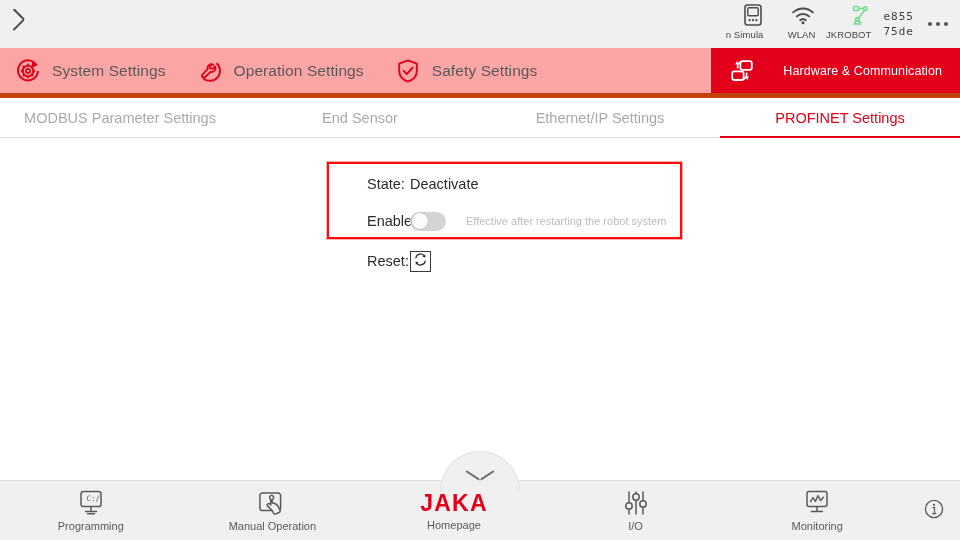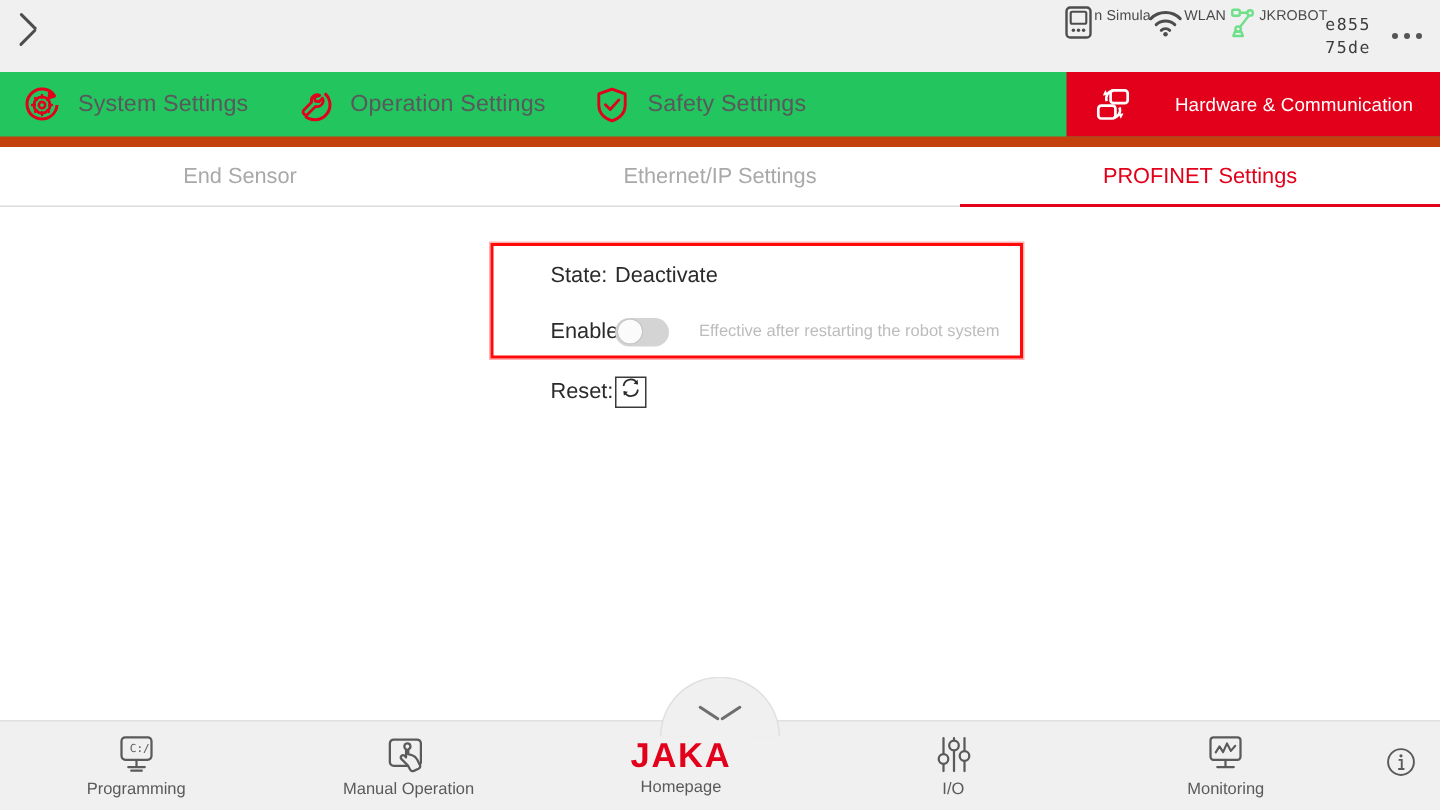--- a/index.html
+++ b/index.html
@@ -41,22 +41,22 @@
 
   .status-spacer { flex: 1; }
 
   .status-items {
     display: flex; align-items: flex-start;
     height: 48px; padding-right: 4px;
   }
   .status-item {
     position: relative;
     width: 52px; height: 62px;
-    display: flex; flex-direction: row;
-    align-items: flex-start; justify-content: flex-start;
+    display: flex; flex-direction: column;
+    align-items: flex-end; justify-content: flex-start;
     padding-top: 3px;
     cursor: pointer;
   }
   .status-item .si-label {
     font-size: 9.5px; color: #4a4a4a;
     margin-top: 2px; white-space: nowrap;
     letter-spacing: .1px;
   }
   .status-item.wide { width: 56px; }
   .si-icon { height: 24px; display: flex; align-items: center; justify-content: center; }
@@ -81,23 +81,23 @@
     width: 44px; height: 48px;
     display: flex; align-items: center; justify-content: center;
     gap: 4px; cursor: pointer;
   }
   .kebab i { width: 4px; height: 4px; border-radius: 50%; background: #555; display: block; }
 
   
   .mainnav {
     position: absolute; top: 48px; left: 0;
     width: 960px; height: 50px;
-    background: #22c55e;
+    background: #fca5a5;
     display: flex; align-items: stretch;
-    border-bottom: 7px solid #c2410c;
+    border-bottom: 5px solid #c2410c;
   }
   .navtab {
     display: flex; align-items: center;
     gap: 10px; padding: 0 16px 0 14px;
     cursor: pointer; white-space: nowrap;
   }
   .navtab .nt-label {
     font-size: 15.5px; color: #58595b; letter-spacing: .1px;
   }
   .navtab.active { background: #e2001a; margin-left: auto; padding: 0 18px 0 16px; }
@@ -352,20 +352,23 @@
           <path d="M19.4 15.6 a5.4 5.4 0 0 1 -4.2 7.1" fill="none" stroke="#ffffff" stroke-width="1.7"></path>
           <path d="M20.2 23.2 L18.6 19.8 L22 19.6 Z" fill="#ffffff"></path>
         </svg>
       </span>
       <span class="nt-label">Hardware &amp; Communication</span>
     </div>
   </div>
 
   <div class="subnav">
     <div class="subtab">
+      <span>MODBUS Parameter Settings</span>
+    </div>
+    <div class="subtab">
       <span>End Sensor</span>
     </div>
     <div class="subtab">
       <span>Ethernet/IP Settings</span>
     </div>
     <div class="subtab active">
       <span>PROFINET Settings</span>
     </div>
   </div>
 

